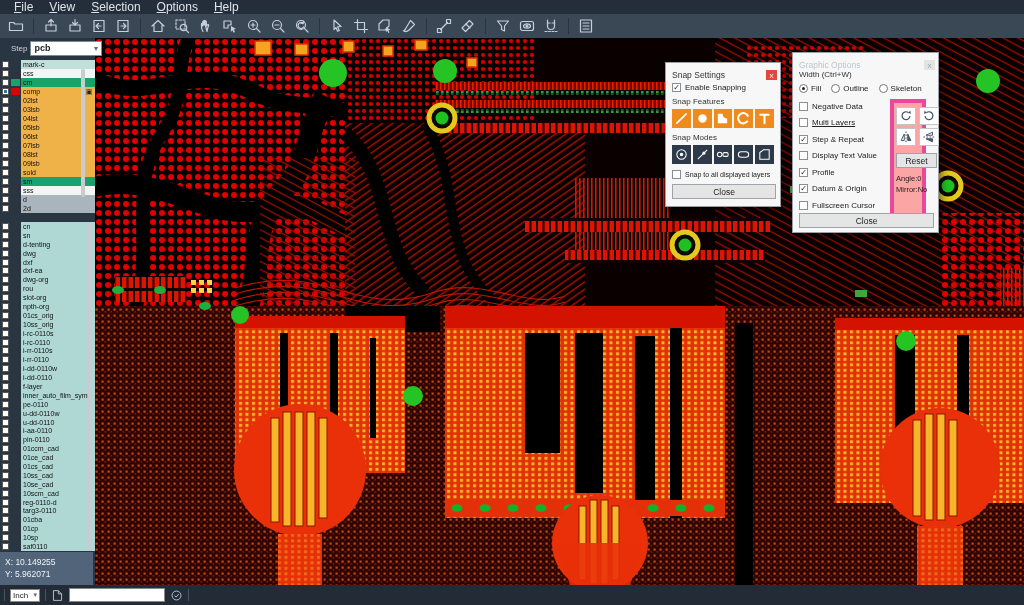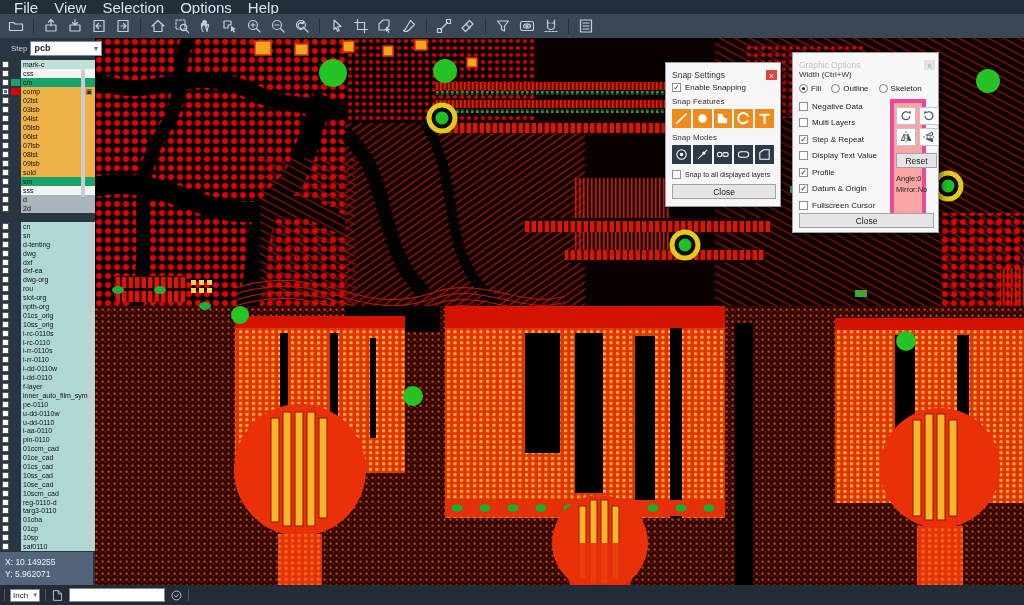--- a/index.html
+++ b/index.html
@@ -1,21 +1,21 @@
 <!DOCTYPE html>
 <html><head>
 <meta charset="utf-8">
 <style>
   *{box-sizing:border-box;margin:0;padding:0}
   html,body{width:1024px;height:605px;overflow:hidden;background:#1e2631;
     font-family:"Liberation Sans",sans-serif;-webkit-font-smoothing:antialiased}
   
   #menubar{position:absolute;left:0;top:0;width:1024px;height:14px;background:#242e3a;
     display:flex;align-items:center;gap:0;padding-left:6px;z-index:5}
-  .menu-item{color:#dde3ea;font-size:15px;padding:0 8px;cursor:default}
+  .menu-item{color:#dde3ea;font-size:12px;padding:0 8px;cursor:default}
   #toolbar{position:absolute;left:0;top:14px;width:1024px;height:24px;background:#3a4755;
     display:flex;align-items:center;padding-left:4px;z-index:5}
   .tgroup{display:flex;align-items:center}
   .tsep{width:1px;height:16px;background:#2a3340;margin:0 5px}
   .tbtn{width:24px;height:20px;display:flex;align-items:center;justify-content:center;
     background:transparent;border:none;color:#c6cedb;cursor:pointer}
   .tbtn svg{width:16px;height:16px}
   #logo{position:absolute;right:14px;top:16px;display:flex;align-items:center;gap:4px;color:#8d99a8;font-size:11px}
   #logo svg{width:14px;height:14px}
   
@@ -957,21 +957,21 @@
       <div class="radio">
         <span class="rdot"></span>
         <span>Skeleton</span>
       </div>
     </div>
   <div id="gfx-opts" style="padding:2px 6px;width:96px">
       <div class="dcheck" style="height: 16.5px;">
         <span class="dcb"></span>
         <span>Negative Data</span>
       </div>
-      <div class="dcheck" style="height: 16.5px;">
+      <div class="dcheck" style="height: 16.5px; text-decoration: underline;">
         <span class="dcb"></span>
         <span>Multi Layers</span>
       </div>
       <div class="dcheck" style="height: 16.5px;">
         <span class="dcb">✓</span>
         <span>Step &amp; Repeat</span>
       </div>
       <div class="dcheck" style="height: 16.5px;">
         <span class="dcb"></span>
         <span>Display Text Value</span>

